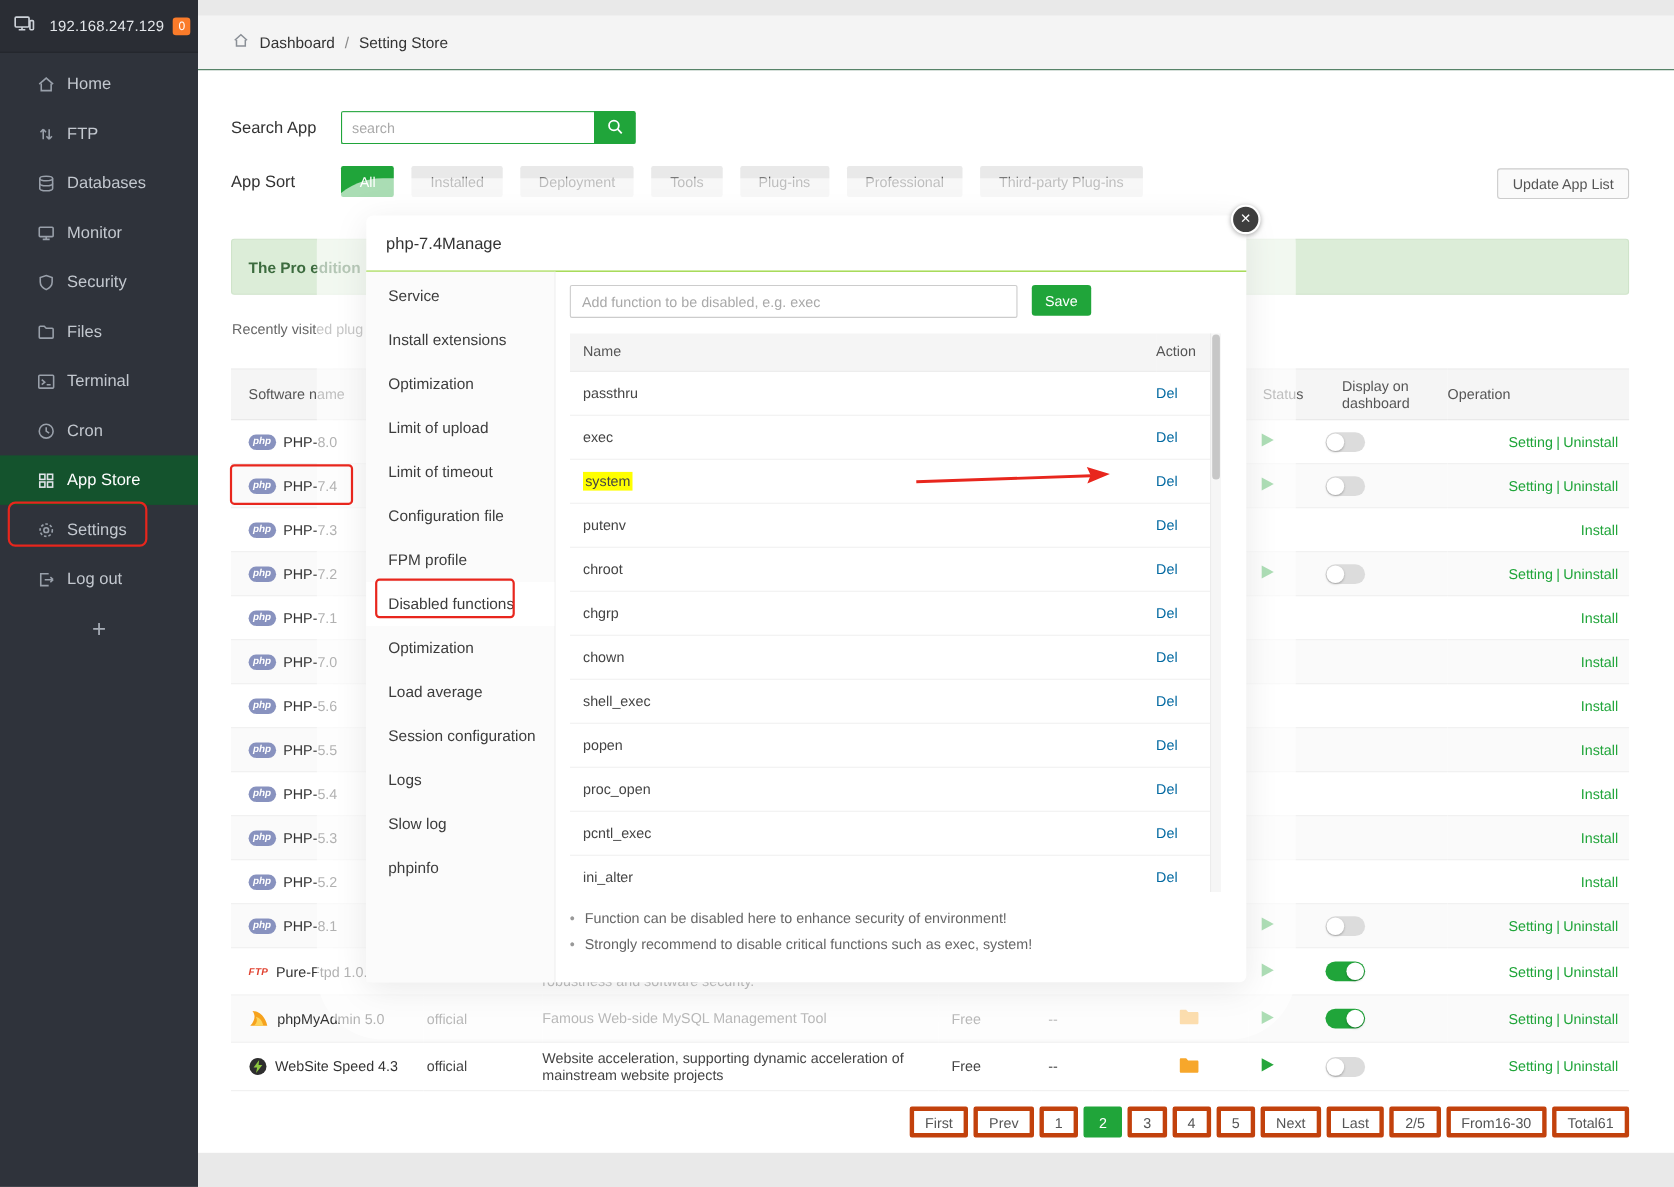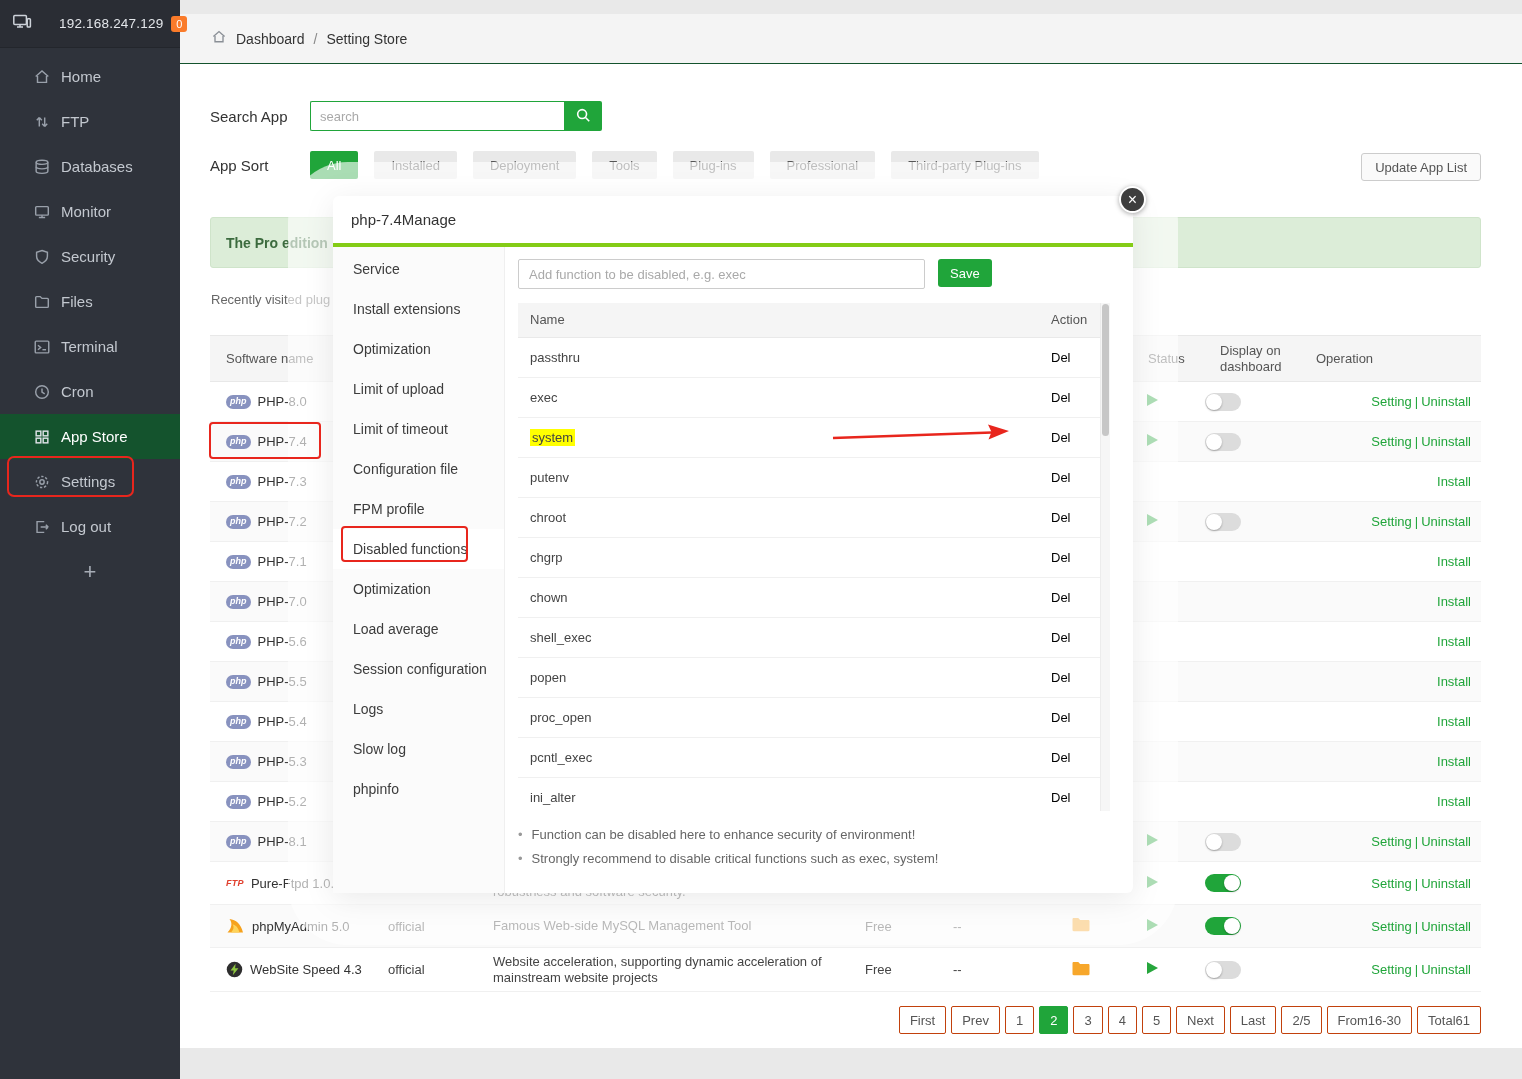--- a/index.html
+++ b/index.html
@@ -3,37 +3,37 @@
 <meta charset="utf-8">
 <style>
 *{margin:0;padding:0;box-sizing:border-box}
 html,body{width:1522px;height:1079px}
 body{font-family:"Liberation Sans",sans-serif;background:#e9e9e9;position:relative;overflow:hidden;font-size:13px;color:#333}
 a{text-decoration:none;cursor:pointer}
 
 .sidebar{position:absolute;left:0;top:0;width:180px;height:1079px;background:#2f333b;z-index:5}
 .side-header{height:48px;display:flex;align-items:center;padding:0 12px;background:#2a2d34;border-bottom:1px solid #23262c}
 .side-header svg{color:#cdd2d9;flex:none}
-.ip{margin-left:27px;font-size:13.5px;color:#e3e6ea;letter-spacing:.2px}
+.ip{margin-left:13px;font-size:13.5px;color:#e3e6ea;letter-spacing:.2px}
 .badge{margin-left:8px;background:#fa7b2a;color:#fff;font-size:11px;padding:1px 5px;border-radius:3px;line-height:14px}
 .side-nav{padding-top:6px}
 .side-item{height:45px;display:flex;align-items:center;padding-left:33px;gap:10px;color:#c3c8cf;font-size:15px;cursor:pointer}
 .side-item svg{color:#99a0aa;flex:none}
 .side-item.active{background:#14532d;color:#fff}
 .side-item.active svg{color:#dfe3e8}
 .side-plus{height:45px;display:flex;align-items:center;justify-content:center;color:#a7adb6;font-size:22px;cursor:pointer}
 
 .main{position:absolute;left:180px;top:0;right:0;bottom:0;background:#e9e9e9}
 .crumb-bar{position:absolute;top:14px;left:0;right:0;height:50px;background:#f4f4f4;border-bottom:1px solid #14532d;display:flex;align-items:center;padding-left:31px;font-size:14px;color:#333}
 .crumb-bar svg{color:#8a8f96;margin-right:9px}
 .crumb-sep{margin:0 9px;color:#888}
 .content{position:absolute;top:64px;left:0;right:0;height:984px;background:#fff}
 .search-row{position:absolute;top:37px;left:30px;height:30px;display:flex;align-items:center}
 .row-label{font-size:15px;color:#333;width:100px;flex:none}
-.search-input{width:254px;height:30px;border:1px solid #20a53a;border-right:none;padding:0 9px;font-size:13px;color:#333;outline:none;border-radius:2px 0 0 2px}
+.search-input{width:230px;height:30px;border:1px solid #20a53a;border-right:none;padding:0 9px;font-size:13px;color:#333;outline:none;border-radius:2px 0 0 2px}
 input::placeholder{color:#a9a9a9}
 .search-btn{width:38px;height:30px;background:#20a53a;border:none;display:flex;align-items:center;justify-content:center;border-radius:0 2px 2px 0;cursor:pointer}
 .sort-row{position:absolute;top:87px;left:30px;display:flex;align-items:center;height:28px}
 .sort-btns{display:flex;gap:16px}
 .sort-btn{height:28px;padding:0 17px;background:#e9e9e9;border:none;font-size:13px;color:#555;border-radius:2px;cursor:pointer;font-family:inherit}
 .sort-btn.active{background:#20a53a;color:#fff}
 .update-btn{position:absolute;top:89px;right:41px;height:28px;padding:0 13px;background:#fafafa;border:1px solid #ccc;border-radius:3px;font-size:13px;color:#555;cursor:pointer;font-family:inherit}
 .banner{position:absolute;top:153px;left:30px;width:1271px;height:51px;background:#dcedd8;border:1px solid #cfe4ca;border-radius:3px;display:flex;align-items:center;padding-left:15px;font-size:14px;font-weight:bold;color:#3c6b3e}
 .recently{position:absolute;top:228px;left:31px;font-size:13px;color:#666}
 
@@ -64,43 +64,43 @@
 td.c-op{text-align:right;padding-right:10px;white-space:nowrap}
 a.green{color:#20a53a}
 .op-sep{color:#20a53a;margin:0 3px}
 .play{display:inline-block;width:0;height:0;border-left:11px solid #26a63c;border-top:6px solid transparent;border-bottom:6px solid transparent}
 .toggle{display:inline-block;width:36px;height:18px;border-radius:9px;background:#dcdcdc;position:relative;vertical-align:middle;cursor:pointer}
 .toggle .knob{position:absolute;top:1px;left:1px;width:16px;height:16px;border-radius:50%;background:#fff;box-shadow:0 1px 2px rgba(0,0,0,.28)}
 .toggle.on{background:#20a53a}
 .toggle.on .knob{left:auto;right:1px}
 
 .pagination{position:absolute;top:942px;right:41px;display:flex;gap:5px}
-.page-item{min-width:28px;height:28px;padding:0 10px;border:1px solid #c2410c;background:#fff;display:flex;align-items:center;justify-content:center;font-size:13px;color:#555;cursor:pointer;border-radius:2px}
+.page-item{min-width:28px;height:28px;padding:0 10px;border:4px solid #c2410c;background:#fff;display:flex;align-items:center;justify-content:center;font-size:13px;color:#555;cursor:pointer;border-radius:2px}
 .page-item.active{background:#20a53a;border-color:#20a53a;color:#fff}
 
 .modal{position:absolute;left:333px;top:196px;width:800px;height:697px;background:#fff;border-radius:6px;z-index:50;box-shadow:0 6px 30px rgba(0,0,0,.22)}
 .modal::before{content:'';position:absolute;left:-45px;right:-45px;top:-34px;bottom:-52px;background:rgba(255,255,255,.62);border-radius:60px;z-index:-1}
-.modal-header{height:51px;border-bottom:4px solid #84cc16;display:flex;align-items:center;padding-left:18px;font-size:15px;color:#333}
+.modal-header{height:51px;border-bottom:1px solid #84cc16;display:flex;align-items:center;padding-left:18px;font-size:15px;color:#333}
 .modal-close{position:absolute;top:-10px;right:-13px;width:27px;height:27px;border-radius:50%;background:#3e3e3e;border:2px solid #fff;color:#fff;display:flex;align-items:center;justify-content:center;font-size:16px;cursor:pointer;box-shadow:0 1px 5px rgba(0,0,0,.35);z-index:60;line-height:1}
 .modal-body{display:flex;height:646px}
 .modal-menu{width:172px;background:#fbfbfb;border-right:1px solid #efefef;padding-top:2px}
 .m-item{height:40px;display:flex;align-items:center;padding-left:20px;font-size:14px;color:#3c3c3c;cursor:pointer}
 .m-item.active{background:#fff}
 .modal-content{flex:1;padding:12px 13px 0}
 .func-add{display:flex;align-items:flex-start}
 .func-input{width:407px;height:30px;border:1px solid #ccc;border-radius:2px;padding:0 10px;font-size:13px;color:#333;outline:none}
 .save-btn{margin-left:13px;height:28px;padding:0 12px;background:#20a53a;border:none;border-radius:3px;color:#fff;font-size:13px;cursor:pointer;font-family:inherit}
 .func-table-wrap{position:relative;margin-top:14px;height:508px;overflow:hidden;width:592px}
 .func-table{width:582px;border-collapse:collapse;table-layout:fixed}
 .func-table thead th{height:34px;background:#f5f5f5;font-size:13px;color:#555;font-weight:normal;text-align:left;border-bottom:1px solid #e9e9e9}
 th.f-name{padding-left:12px}
 .func-table td{height:40px;border-bottom:1px solid #f0f0f0;font-size:13px;color:#444}
 td.f-name{padding-left:12px}
 .fn.hl{background:#ffff00;padding:1px 2px}
-a.del{color:#000000}
+a.del{color:#0369a1}
 .f-scroll{position:absolute;top:0;right:0;width:10px;height:100%;background:#f6f6f6;border-left:1px solid #ececec}
 .f-thumb{position:absolute;top:1px;left:1px;width:7px;height:132px;border-radius:3.5px;background:#c7c7c7;cursor:pointer}
 .modal-notes{margin-top:12px}
 .note-line{display:flex;gap:9px;font-size:13px;color:#666;line-height:24px}
 .note-bullet{color:#999}
 
 .anno-box{position:absolute;border:2px solid #e8261d;border-radius:4px;z-index:100;pointer-events:none}
 #anno-php74{left:209px;top:422px;width:112px;height:37px}
 #anno-appstore{left:7px;top:456px;width:127px;height:41px;border-radius:7px}
 #anno-disabled{left:341px;top:526px;width:127px;height:36px}

